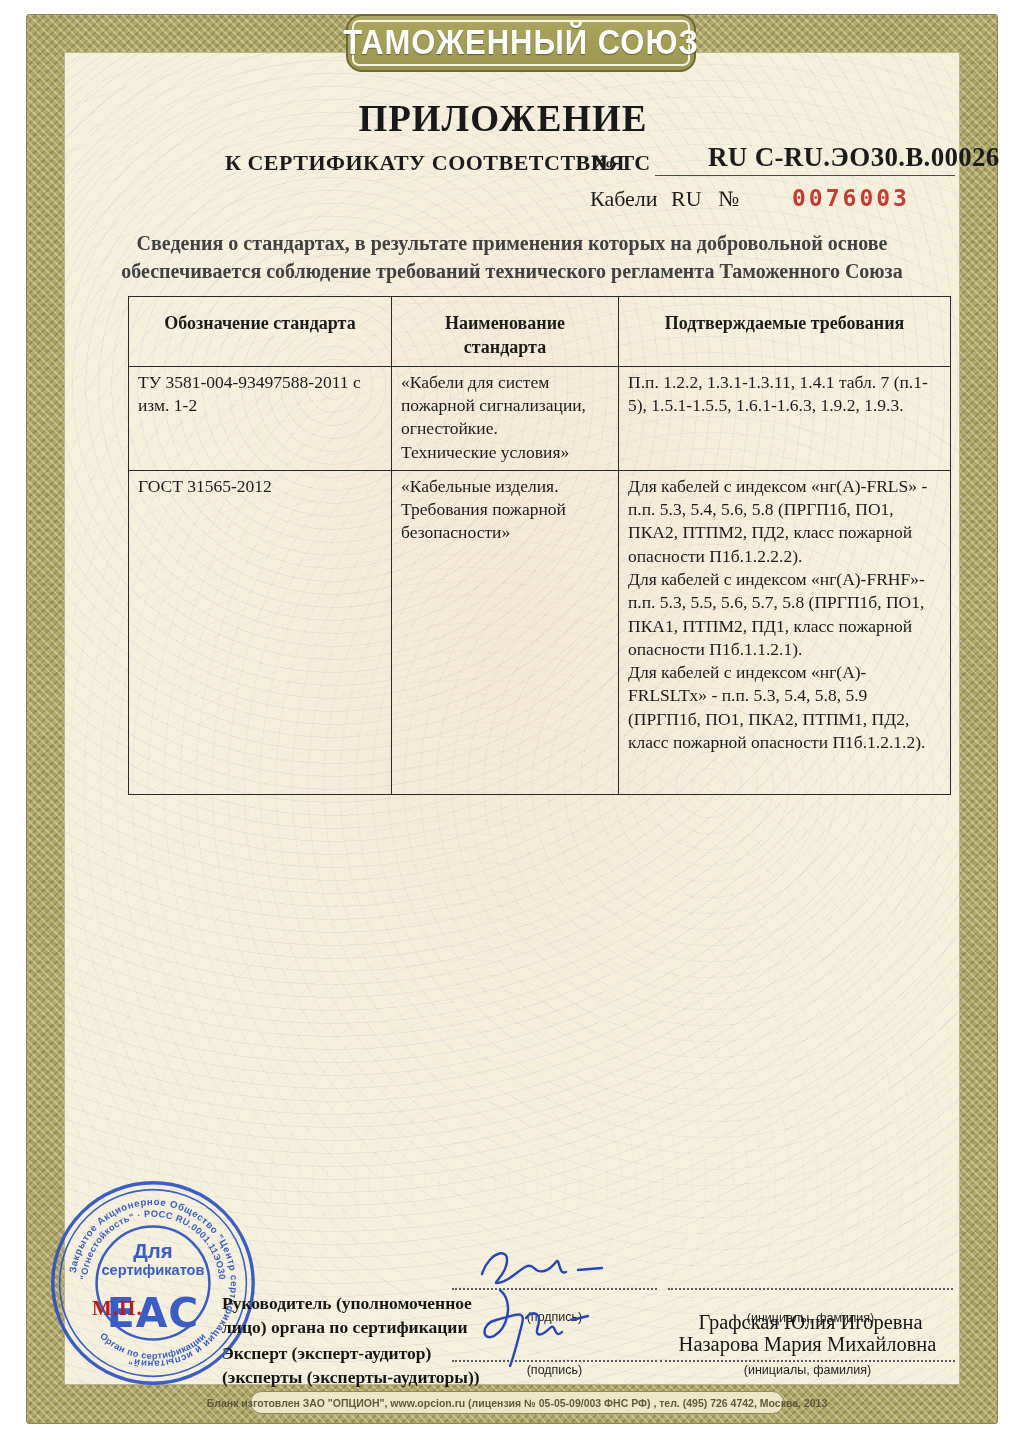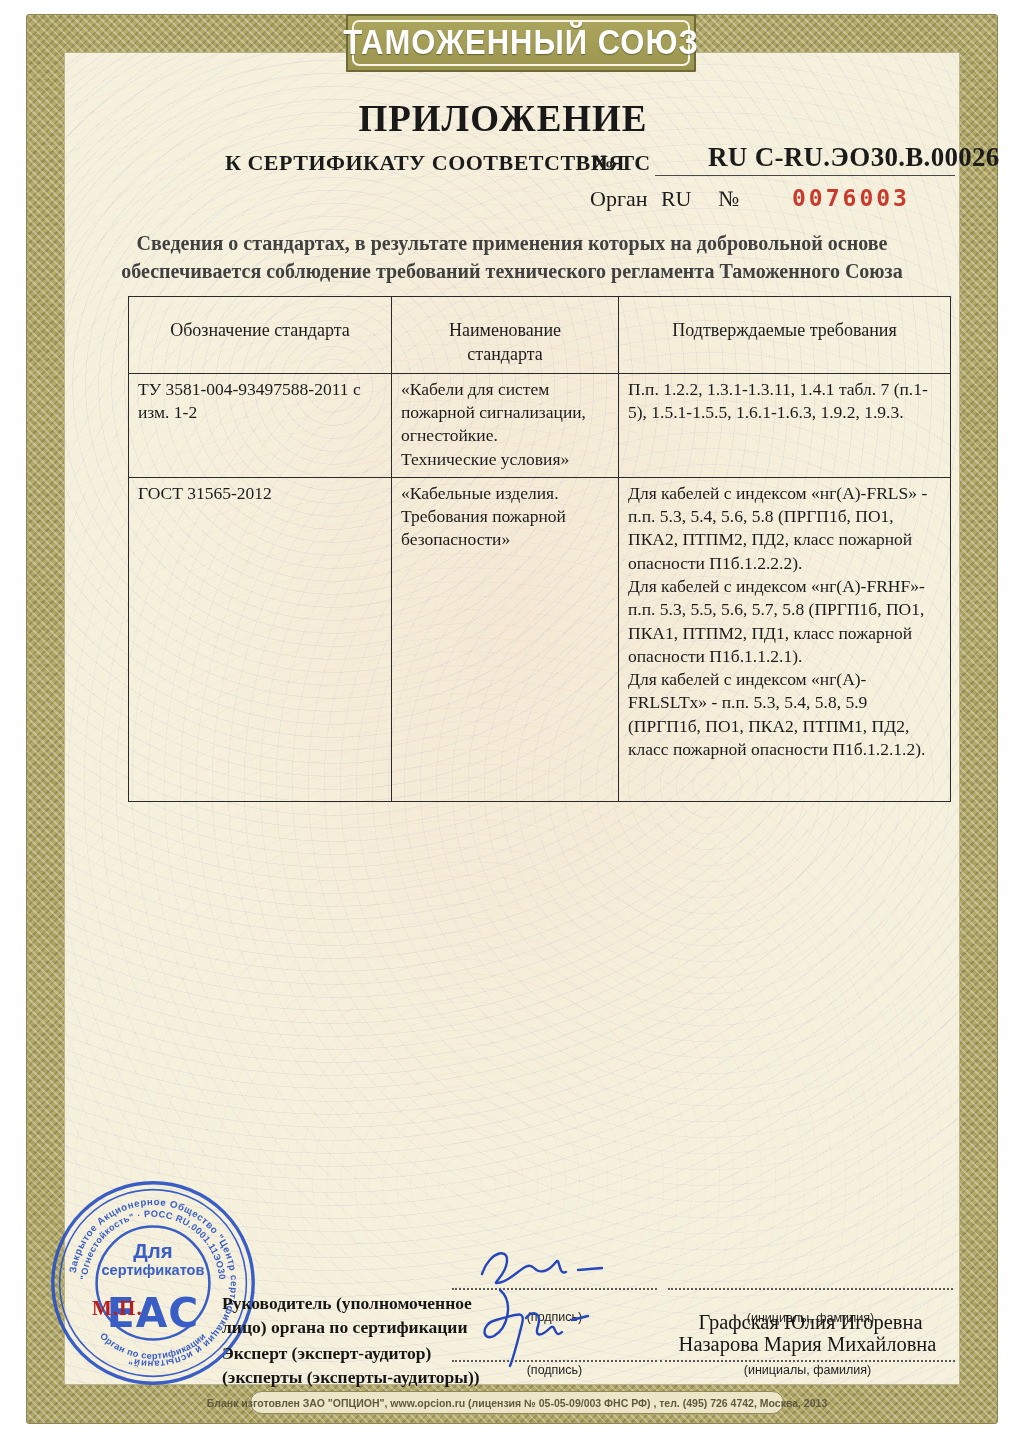--- a/index.html
+++ b/index.html
@@ -28,21 +28,21 @@
       repeating-radial-gradient(circle at 45% 85%, rgba(216,140,118,0.065) 0 1px, rgba(0,0,0,0) 1px 14px),
       radial-gradient(ellipse at 50% 42%, rgba(238,196,170,0.18) 0%, rgba(238,196,170,0) 55%),
       #f6f1dd;
     border:1px solid rgba(141,134,81,0.55);
   }
 
   
   .banner {
     position:absolute; left:346px; top:14px; width:350px; height:58px;
     background:linear-gradient(#ada65f, #9b954f);
-    border:2px solid #6f6937; border-radius:1px;
+    border:2px solid #6f6937; border-radius:16px;
     display:flex; align-items:center; justify-content:center;
   }
   .banner .inner-line {
     position:absolute; left:4px; top:4px; right:4px; bottom:4px;
     border:2px solid #f7f5e6; border-radius:7px; pointer-events:none;
   }
   .banner-text {
     font-family:"Liberation Sans", sans-serif; font-weight:bold; font-size:31px;
     color:#ffffff; letter-spacing:1px; transform:scaleY(1.12);
     text-shadow:0 1px 1px rgba(60,55,20,0.6);
@@ -77,21 +77,21 @@
   
   table.std {
     position:absolute; left:128px; top:296px; width:822px;
     border-collapse:collapse; table-layout:fixed;
   }
   table.std col.c1 { width:263px; } table.std col.c2 { width:227px; } table.std col.c3 { width:332px; }
   table.std th, table.std td {
     border:1.6px solid #2a2a2a; vertical-align:top;
     font-size:17.5px; line-height:1.33; padding:4px 9px 6px 9px;
   }
-  table.std th { font-weight:normal; font-size:18px; padding-top:22px; white-space:pre-line; height:42px; vertical-align:top; }
+  table.std th { font-weight:bold; font-size:18px; padding-top:15px; white-space:pre-line; height:42px; vertical-align:top; }
   td.cell-pre { white-space:pre-line; }
   tr.r1 td { height:88px; }
   tr.r2 td { height:324px; }
 
   
   .stamp { position:absolute; left:46px; top:1176px; width:214px; height:214px; opacity:0.92; }
   .mp {
     position:absolute; left:92px; top:1296px; font-size:21px; font-weight:bold;
     color:#b91c1c; letter-spacing:1px; z-index:5;
   }
@@ -142,21 +142,21 @@
   <div class="doc-title">ПРИЛОЖЕНИЕ</div>
 
   <div class="subtitle-row">
     <span class="subtitle">К СЕРТИФИКАТУ СООТВЕТСТВИЯ</span>
     <span class="num-prefix">№ ТС</span>
     <span class="cert-number">RU C-RU.ЭО30.В.00026</span>
     <span class="cert-underline"></span>
   </div>
 
   <div class="series-row">
-    <span class="series-label">Орган RU</span>
+    <span class="series-label">Кабели RU</span>
     <span class="series-no">№</span>
     <span class="serial">0076003</span>
   </div>
 
   <div class="intro">Сведения о стандартах, в результате применения которых на добровольной основе обеспечивается соблюдение требований технического регламента Таможенного Союза</div>
 
   <table class="std">
     <colgroup>
         <col class="c1">
         <col class="c2">

